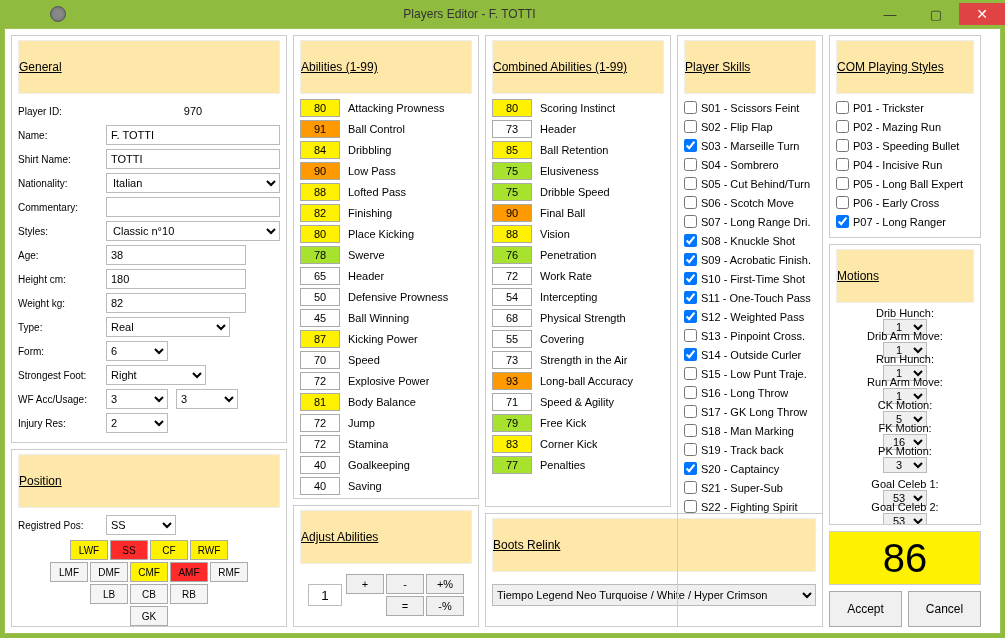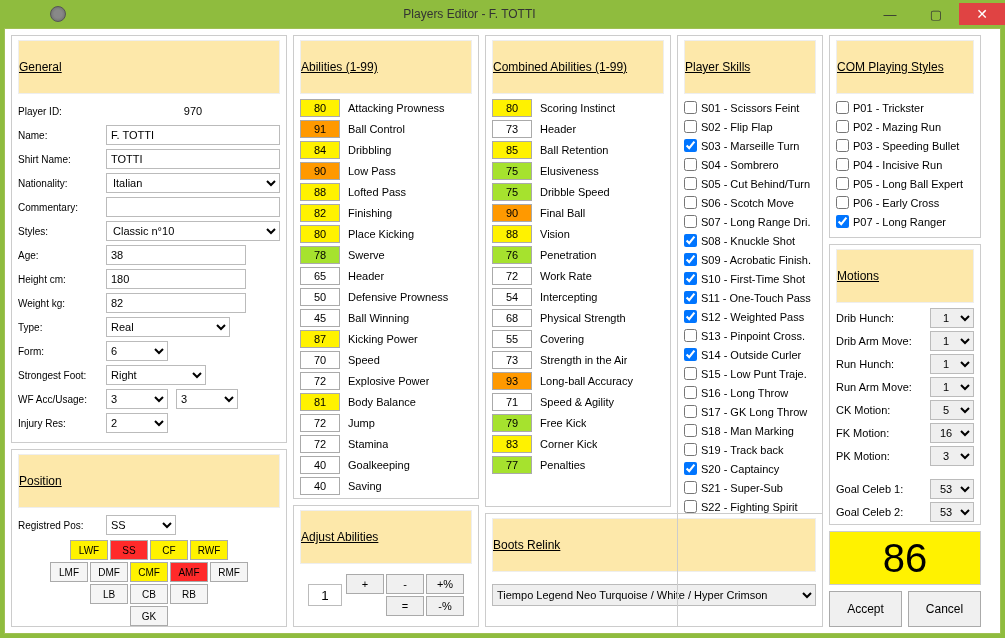--- a/index.html
+++ b/index.html
@@ -50,21 +50,21 @@
 .bg-90 { background: #FF9900; }
 .bg-80 { background: #FFF200; }
 .bg-75 { background: #A6E22E; }
 .bg-70 { background: #fff; }
 
 
 .sk-row { display: flex; align-items: center; height: 19px; font-size: 11px; white-space: nowrap; overflow: hidden; }
 .sk-chk { width: 13px; height: 13px; margin-right: 4px; }
 
 
-.mo-row { display: flex; align-items: center; height: 22px; margin-bottom: 1px; }
+.mo-row { display: flex; align-items: center; height: 22px; margin-bottom: 1px; flex-direction: column; }
 .mo-lab { flex: 1; font-size: 11px; white-space: nowrap; }
 .mo-sel { width: 44px; height: 20px; border: 1px solid #bbb; font-size: 11px; text-align: center; }
 .mo-gap { height: 10px; }
 
 
 .adj-body { display:flex; align-items:center; gap:4px; justify-content:center; padding: 4px 0;}
 .adj-v { width: 34px; height: 22px; border:1px solid #bbb; text-align:center; }
 .adj-grid { display:grid; grid-template-columns: repeat(3,38px); grid-auto-rows:20px; gap:2px;}
 .adj-btn { border:1px solid #aaa; background:#f0f0f0; font-size:11px; display:flex;align-items:center;justify-content:center; cursor:pointer;}
 .boots-sel { width: 100%; height:22px; border:1px solid #bbb; font-size:11px; margin-top:6px;}

